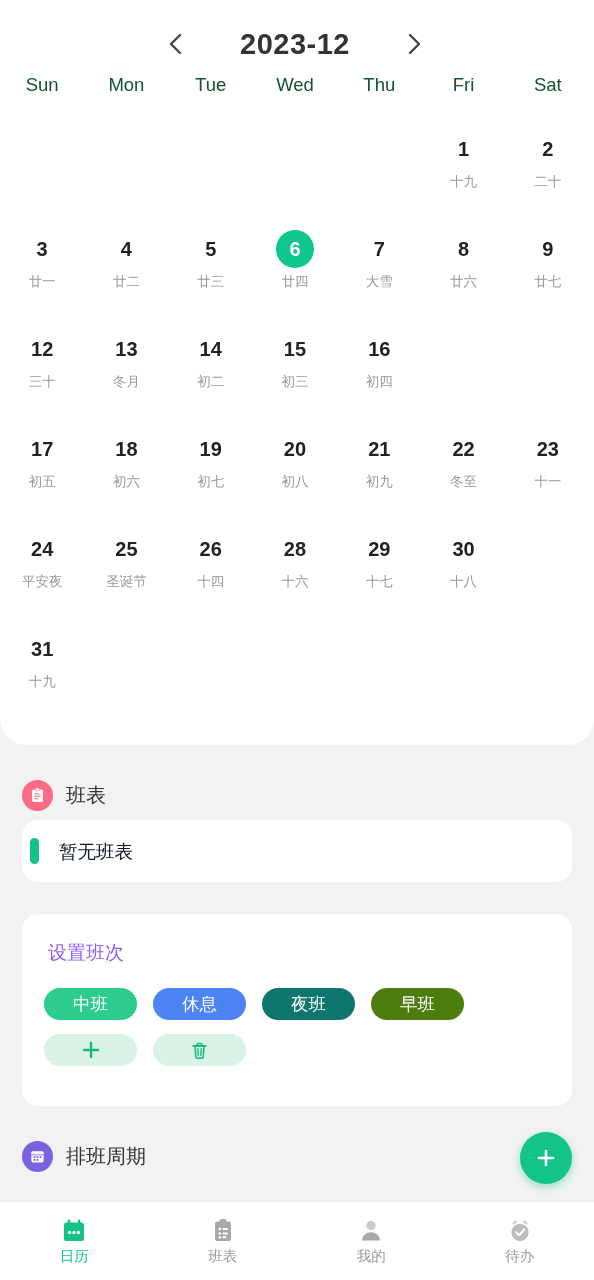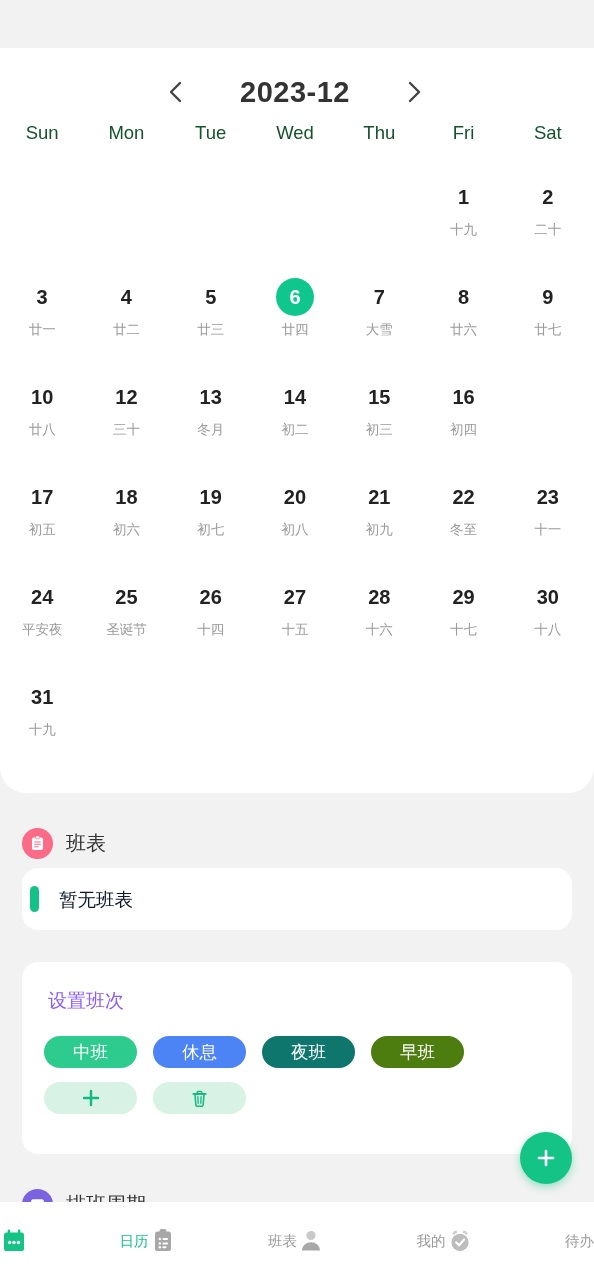--- a/index.html
+++ b/index.html
@@ -11,21 +11,20 @@
   }
   body { position: relative; }
 
   
   .calendar-card {
     background: #ffffff;
     border-bottom-left-radius: 26px;
     border-bottom-right-radius: 26px;
     padding: 0 4px 26px 0;
     height: 745px;
-    margin-top: 48px;
   }
 
   .cal-header {
     display: flex;
     align-items: center;
     justify-content: center;
     gap: 28px;
     padding-top: 26px;
     height: 62px;
   }
@@ -183,25 +182,24 @@
     left: 0; right: 0; bottom: 0;
     height: 78px;
     background: #ffffff;
     display: grid;
     grid-template-columns: repeat(4, 1fr);
     align-items: center;
     z-index: 10;
   }
   .nav-item {
     display: flex;
-    flex-direction: row;
+    flex-direction: column;
     align-items: center;
     gap: 2px;
     cursor: pointer;
-    justify-content: space-between;
   }
   .nav-label { font-size: 14.5px; color: #9a9a9a; }
   .nav-item.active .nav-label { color: #14c486; }
 </style>
 </head>
 <body>
 
 <div class="calendar-card">
 
   <div class="cal-header">
@@ -287,24 +285,20 @@
         <div class="day-lunar">廿六</div>
       </div>
       <div class="day-cell">
         <div class="day-num">9</div>
         <div class="day-lunar">廿七</div>
       </div>
     </div>
 
     <div class="week-row">
       <div class="day-cell">
-        <div class="day-num">10</div>
-        <div class="day-lunar">廿八</div>
-      </div>
-      <div class="day-cell">
         <div class="day-num">12</div>
         <div class="day-lunar">三十</div>
       </div>
       <div class="day-cell">
         <div class="day-num">13</div>
         <div class="day-lunar">冬月</div>
       </div>
       <div class="day-cell">
         <div class="day-num">14</div>
         <div class="day-lunar">初二</div>
@@ -355,24 +349,20 @@
         <div class="day-num">24</div>
         <div class="day-lunar">平安夜</div>
       </div>
       <div class="day-cell">
         <div class="day-num">25</div>
         <div class="day-lunar">圣诞节</div>
       </div>
       <div class="day-cell">
         <div class="day-num">26</div>
         <div class="day-lunar">十四</div>
-      </div>
-      <div class="day-cell">
-        <div class="day-num">27</div>
-        <div class="day-lunar">十五</div>
       </div>
       <div class="day-cell">
         <div class="day-num">28</div>
         <div class="day-lunar">十六</div>
       </div>
       <div class="day-cell">
         <div class="day-num">29</div>
         <div class="day-lunar">十七</div>
       </div>
       <div class="day-cell">

